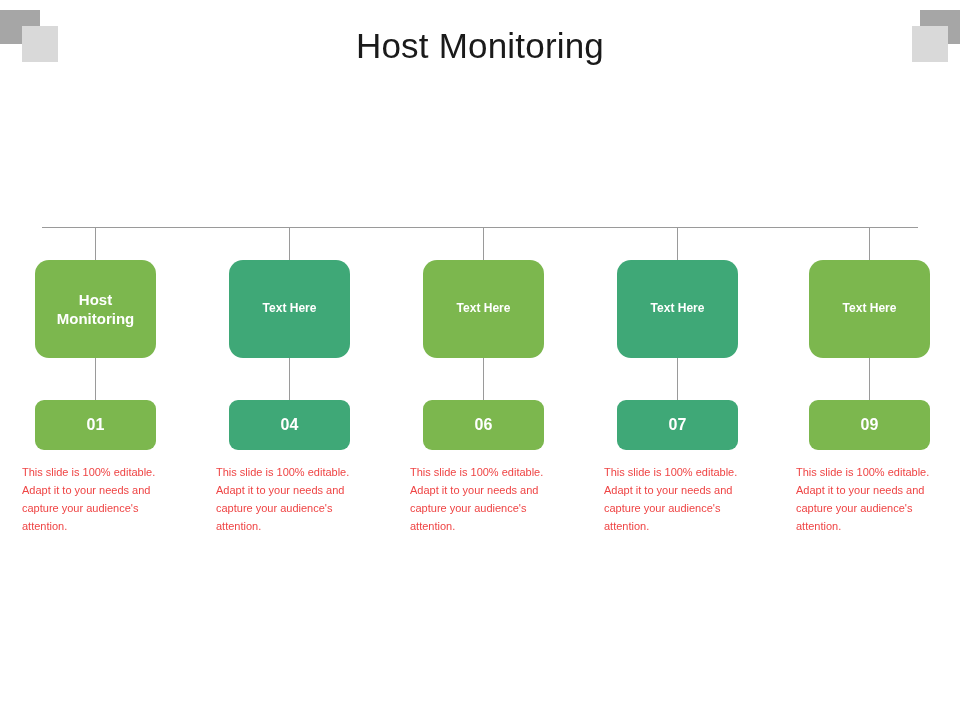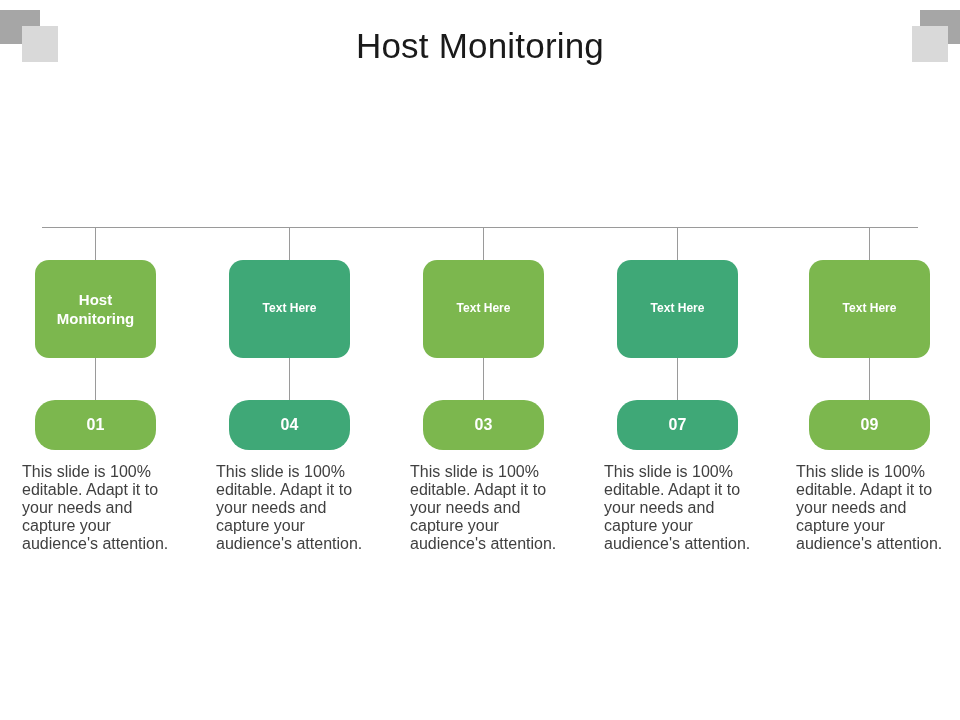--- a/index.html
+++ b/index.html
@@ -114,37 +114,37 @@
     padding: 2px 6px;
   }
   .card.wide-label { font-size: 15px; }
 
   .badge {
     position: absolute;
     left: 35px;
     top: 173px;
     width: 121px;
     height: 50px;
-    border-radius: 20px;
+    border-radius: 9px;
     display: flex;
     align-items: center;
     justify-content: center;
     color: #ffffff;
     font-size: 16px;
     font-weight: bold;
   }
 
   .desc {
     position: absolute;
     left: 22px;
     top: 236px;
     width: 152px;
-    font-size: 16px;
+    font-size: 11px;
     line-height: 18px;
-    color: #404040;
+    color: #ef4444;
   }
 
   .c-green { background: #7cb74e; }
   .c-teal  { background: #3fa877; }
 </style>
 </head>
 <body>
 
 <div class="corner-sq corner-tl-dark"></div>
 <div class="corner-sq corner-tl-light"></div>
@@ -170,21 +170,21 @@
     <div class="card c-teal">Text Here</div>
     <div class="link-line"></div>
     <div class="badge c-teal">04</div>
     <div class="desc">This slide is 100% editable. Adapt it to your needs and capture your audience's attention.</div>
   </div>
 
   <div class="column" style="left:388px">
     <div class="drop-line"></div>
     <div class="card c-green">Text Here</div>
     <div class="link-line"></div>
-    <div class="badge c-green">03</div>
+    <div class="badge c-green">06</div>
     <div class="desc">This slide is 100% editable. Adapt it to your needs and capture your audience's attention.</div>
   </div>
 
   <div class="column" style="left:582px">
     <div class="drop-line"></div>
     <div class="card c-teal">Text Here</div>
     <div class="link-line"></div>
     <div class="badge c-teal">07</div>
     <div class="desc">This slide is 100% editable. Adapt it to your needs and capture your audience's attention.</div>
   </div>

